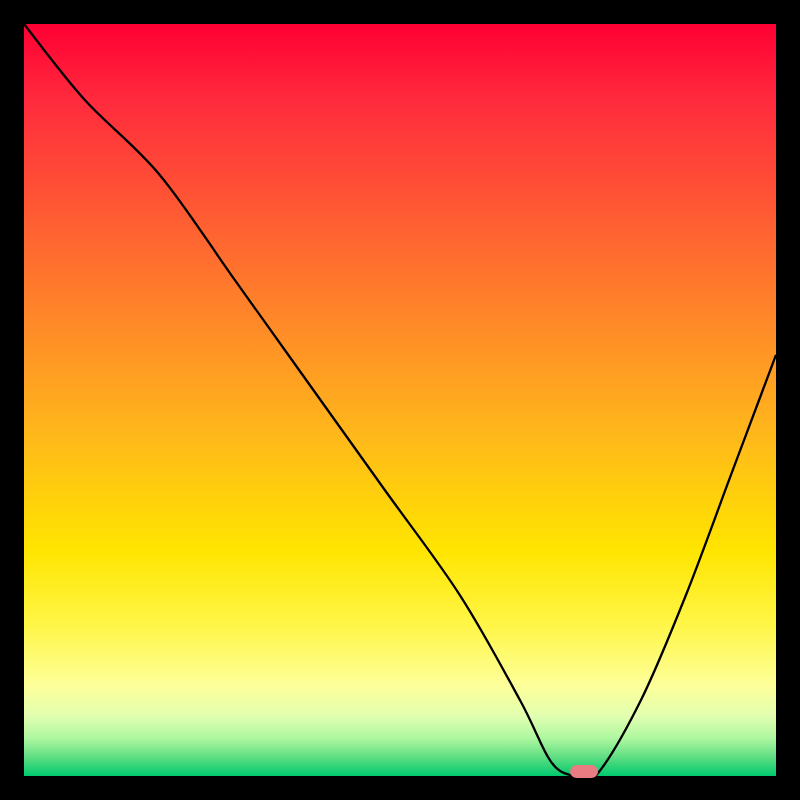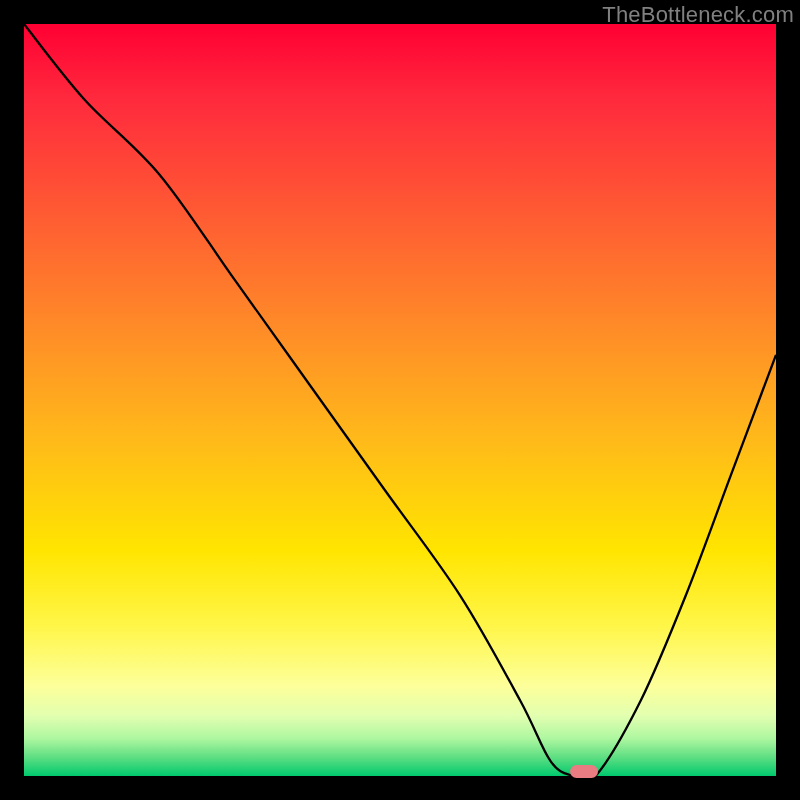--- a/index.html
+++ b/index.html
@@ -63,21 +63,20 @@
     height: 13px;
     background: #e97b82;
     border-radius: 7px;
   }
 </style>
 </head>
 <body>
 
 <div class="chart-container">
 
-  <div class="watermark">TheBottleneck.com</div>
 
   <div class="plot-area">
 
     <svg class="curve" viewBox="0 0 752 752" preserveAspectRatio="none">
       <path fill="none" stroke="#000" stroke-width="2.3" d="M 0 0 C 10.026666666666667 12.533333333333323, 37.60000000000001 50.13333333333327, 60.160000000000004 75.19999999999993 C 82.72 100.2666666666666, 110.29333333333331 120.31999999999998, 135.35999999999999 150.39999999999998 C 160.42666666666665 180.48, 185.49333333333337 220.58666666666662, 210.56000000000003 255.67999999999995 C 235.6266666666667 290.7733333333333, 260.6933333333333 325.8666666666666, 285.76 360.96 C 310.82666666666665 396.05333333333334, 335.8933333333333 431.14666666666665, 360.96 466.24 C 386.02666666666664 501.33333333333337, 413.59999999999997 536.4266666666666, 436.15999999999997 571.52 C 458.71999999999997 606.6133333333333, 481.28000000000003 649.2266666666666, 496.32000000000005 676.8 C 511.36000000000007 704.3733333333333, 517.6266666666667 724.4266666666667, 526.4 736.96 C 535.1733333333333 749.4933333333333, 541.44 749.4933333333333, 548.96 752 C 556.48 754.5066666666667, 560.24 764.5333333333333, 571.52 752 C 582.8 739.4666666666667, 601.6 706.88, 616.64 676.8 C 631.68 646.7199999999999, 646.72 609.12, 661.76 571.52 C 676.8 533.92, 691.84 491.3066666666667, 706.88 451.2 C 721.92 411.0933333333333, 744.48 350.9333333333333, 752 330.87999999999994" id="curvePath"></path>
     </svg>
 
     <div class="marker" id="marker" style="left: 546.24px; top: 740.736px;"></div>
   </div>
 </div>

